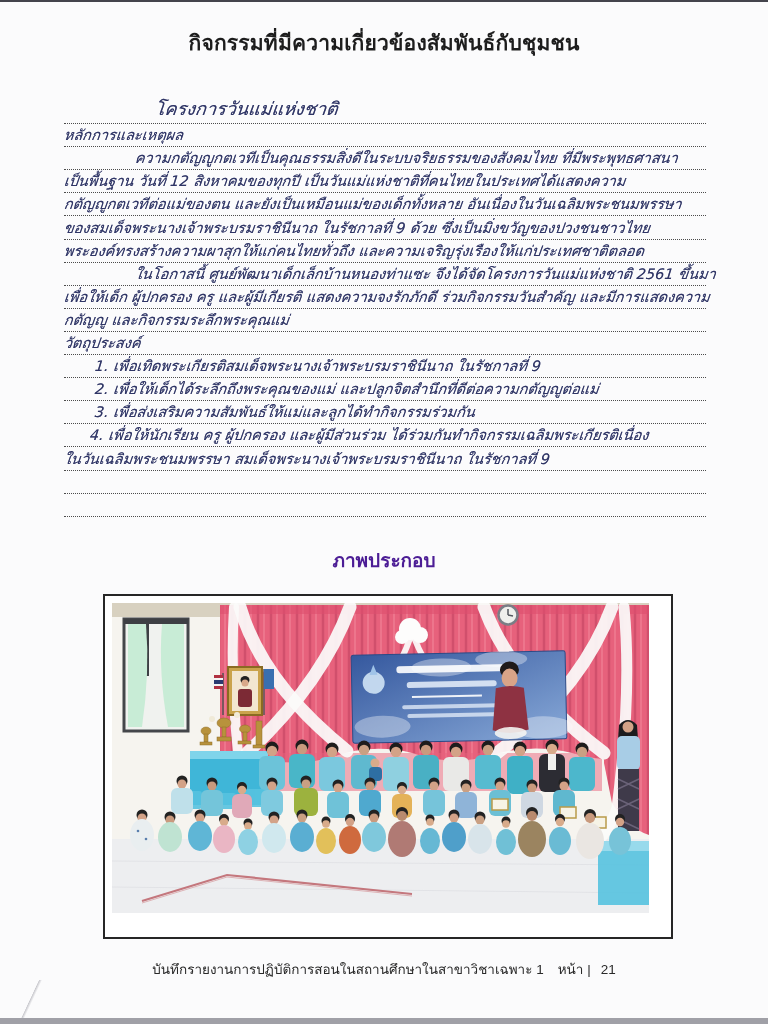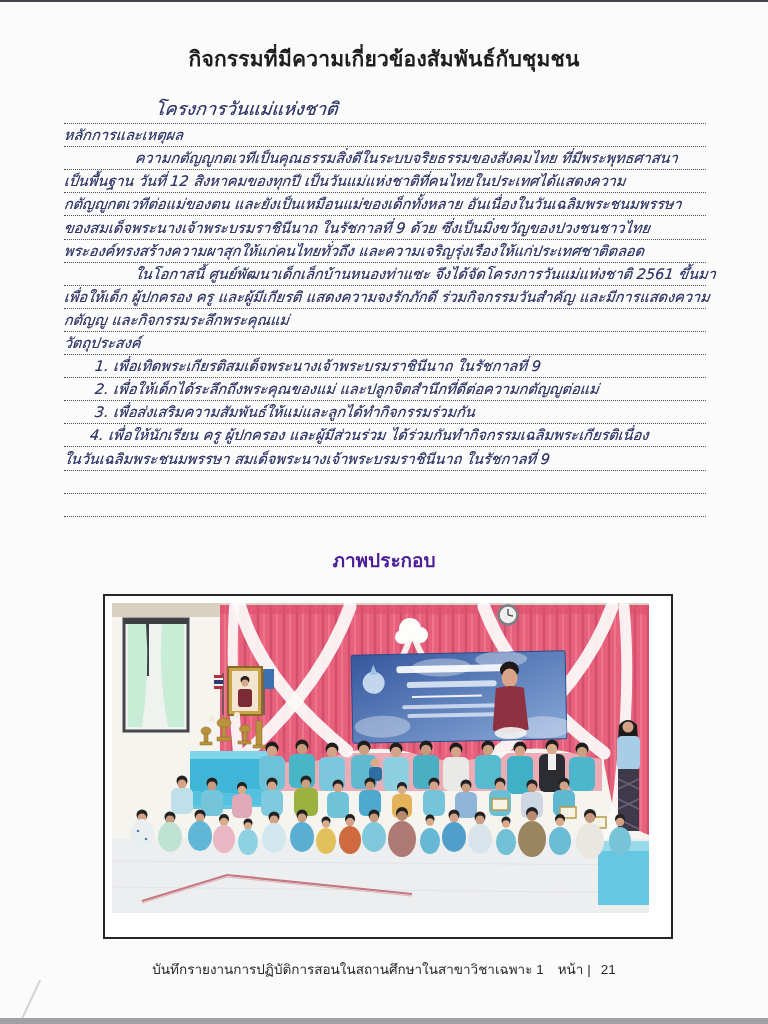--- a/index.html
+++ b/index.html
@@ -1,21 +1,21 @@
 <!DOCTYPE html>
 <html style="--ink: #2f3566; --wall: #f6f4ef; --ceiling: #d8d1c0; --curtain: #e7617c; --curtain-stripe: #d14f6c; --swag: #fbfbfa; --banner-blue: #35589e; --banner-blue-light: #88a9d8; --shirt-blue: #6cc3d9; --floor: #edeef0; --table-blue: #3fb6d8; --trophy-gold: #b8923c; --queen-dress: #8e3242; --mint-curtain: #c8ecd6;"><head>
 <meta charset="utf-8">
 <style>
   html,body{margin:0;padding:0;width:768px;height:1024px;overflow:hidden;}
   body{background:#fbfbfc;font-family:"Liberation Sans",sans-serif;position:relative;}
   .scan-edge-top{position:absolute;top:0;left:0;width:768px;height:2px;background:#44444c;}
   .scan-edge-bottom{position:absolute;bottom:0;left:0;width:768px;height:6px;background:#a0a0a7;}
   .scan-fold{position:absolute;left:6px;bottom:6px;width:52px;height:38px;
     background:linear-gradient(115deg,transparent 47%,#c9c9ce 48%,transparent 52%);}
-  .page-title{position:absolute;top:42px;left:0;width:768px;text-align:center;
+  .page-title{position:absolute;top:26px;left:0;width:768px;text-align:center;
     font-size:21px;font-weight:bold;color:#1d1d1d;letter-spacing:.2px;}
   .photo-title{position:absolute;top:545px;left:0;width:768px;text-align:center;
     font-size:19px;font-weight:bold;color:#4c1d95;}
   
   .hand-lines{position:absolute;left:64px;top:100px;width:642px;height:420px;}
   .hl{position:absolute;left:0;width:642px;height:23px;
     border-bottom:1.5px dotted #4c4c4c;}
   .hl span{position:absolute;bottom:0;white-space:nowrap;
     font-family:"DejaVu Sans",sans-serif;font-style:italic;
     font-size:14.5px;color:var(--ink,#2f3566);transform:skewX(-6deg);

